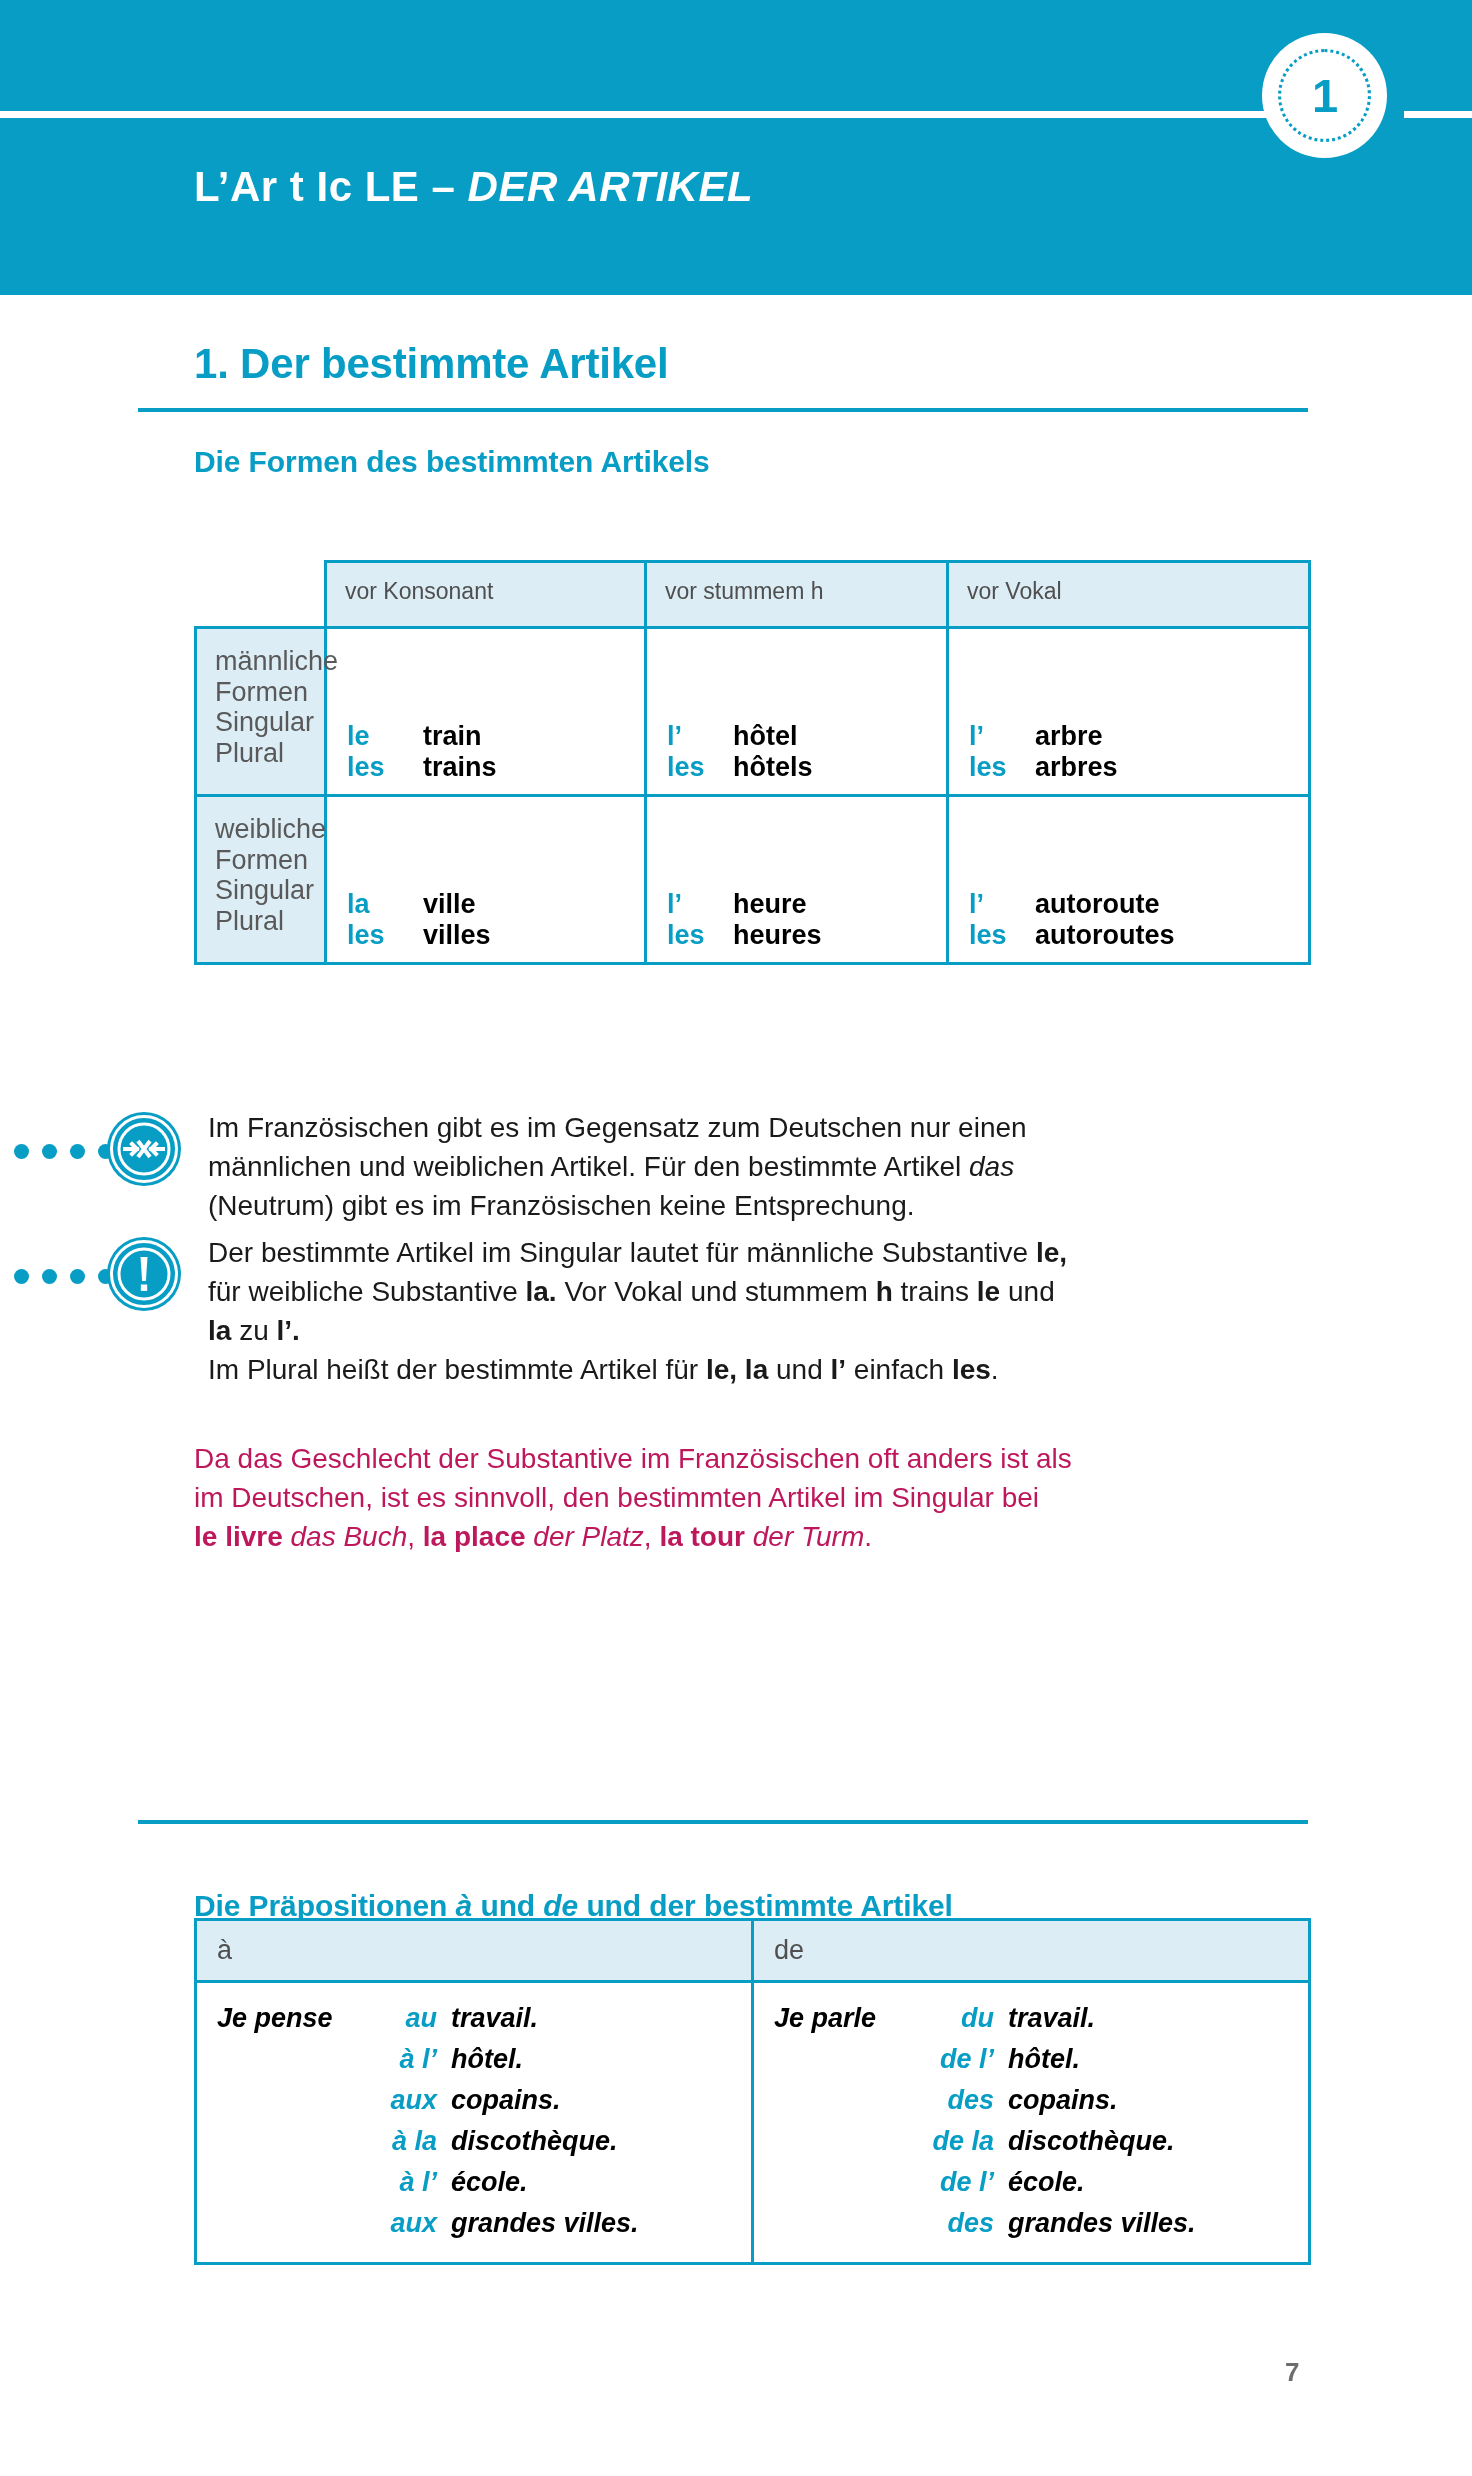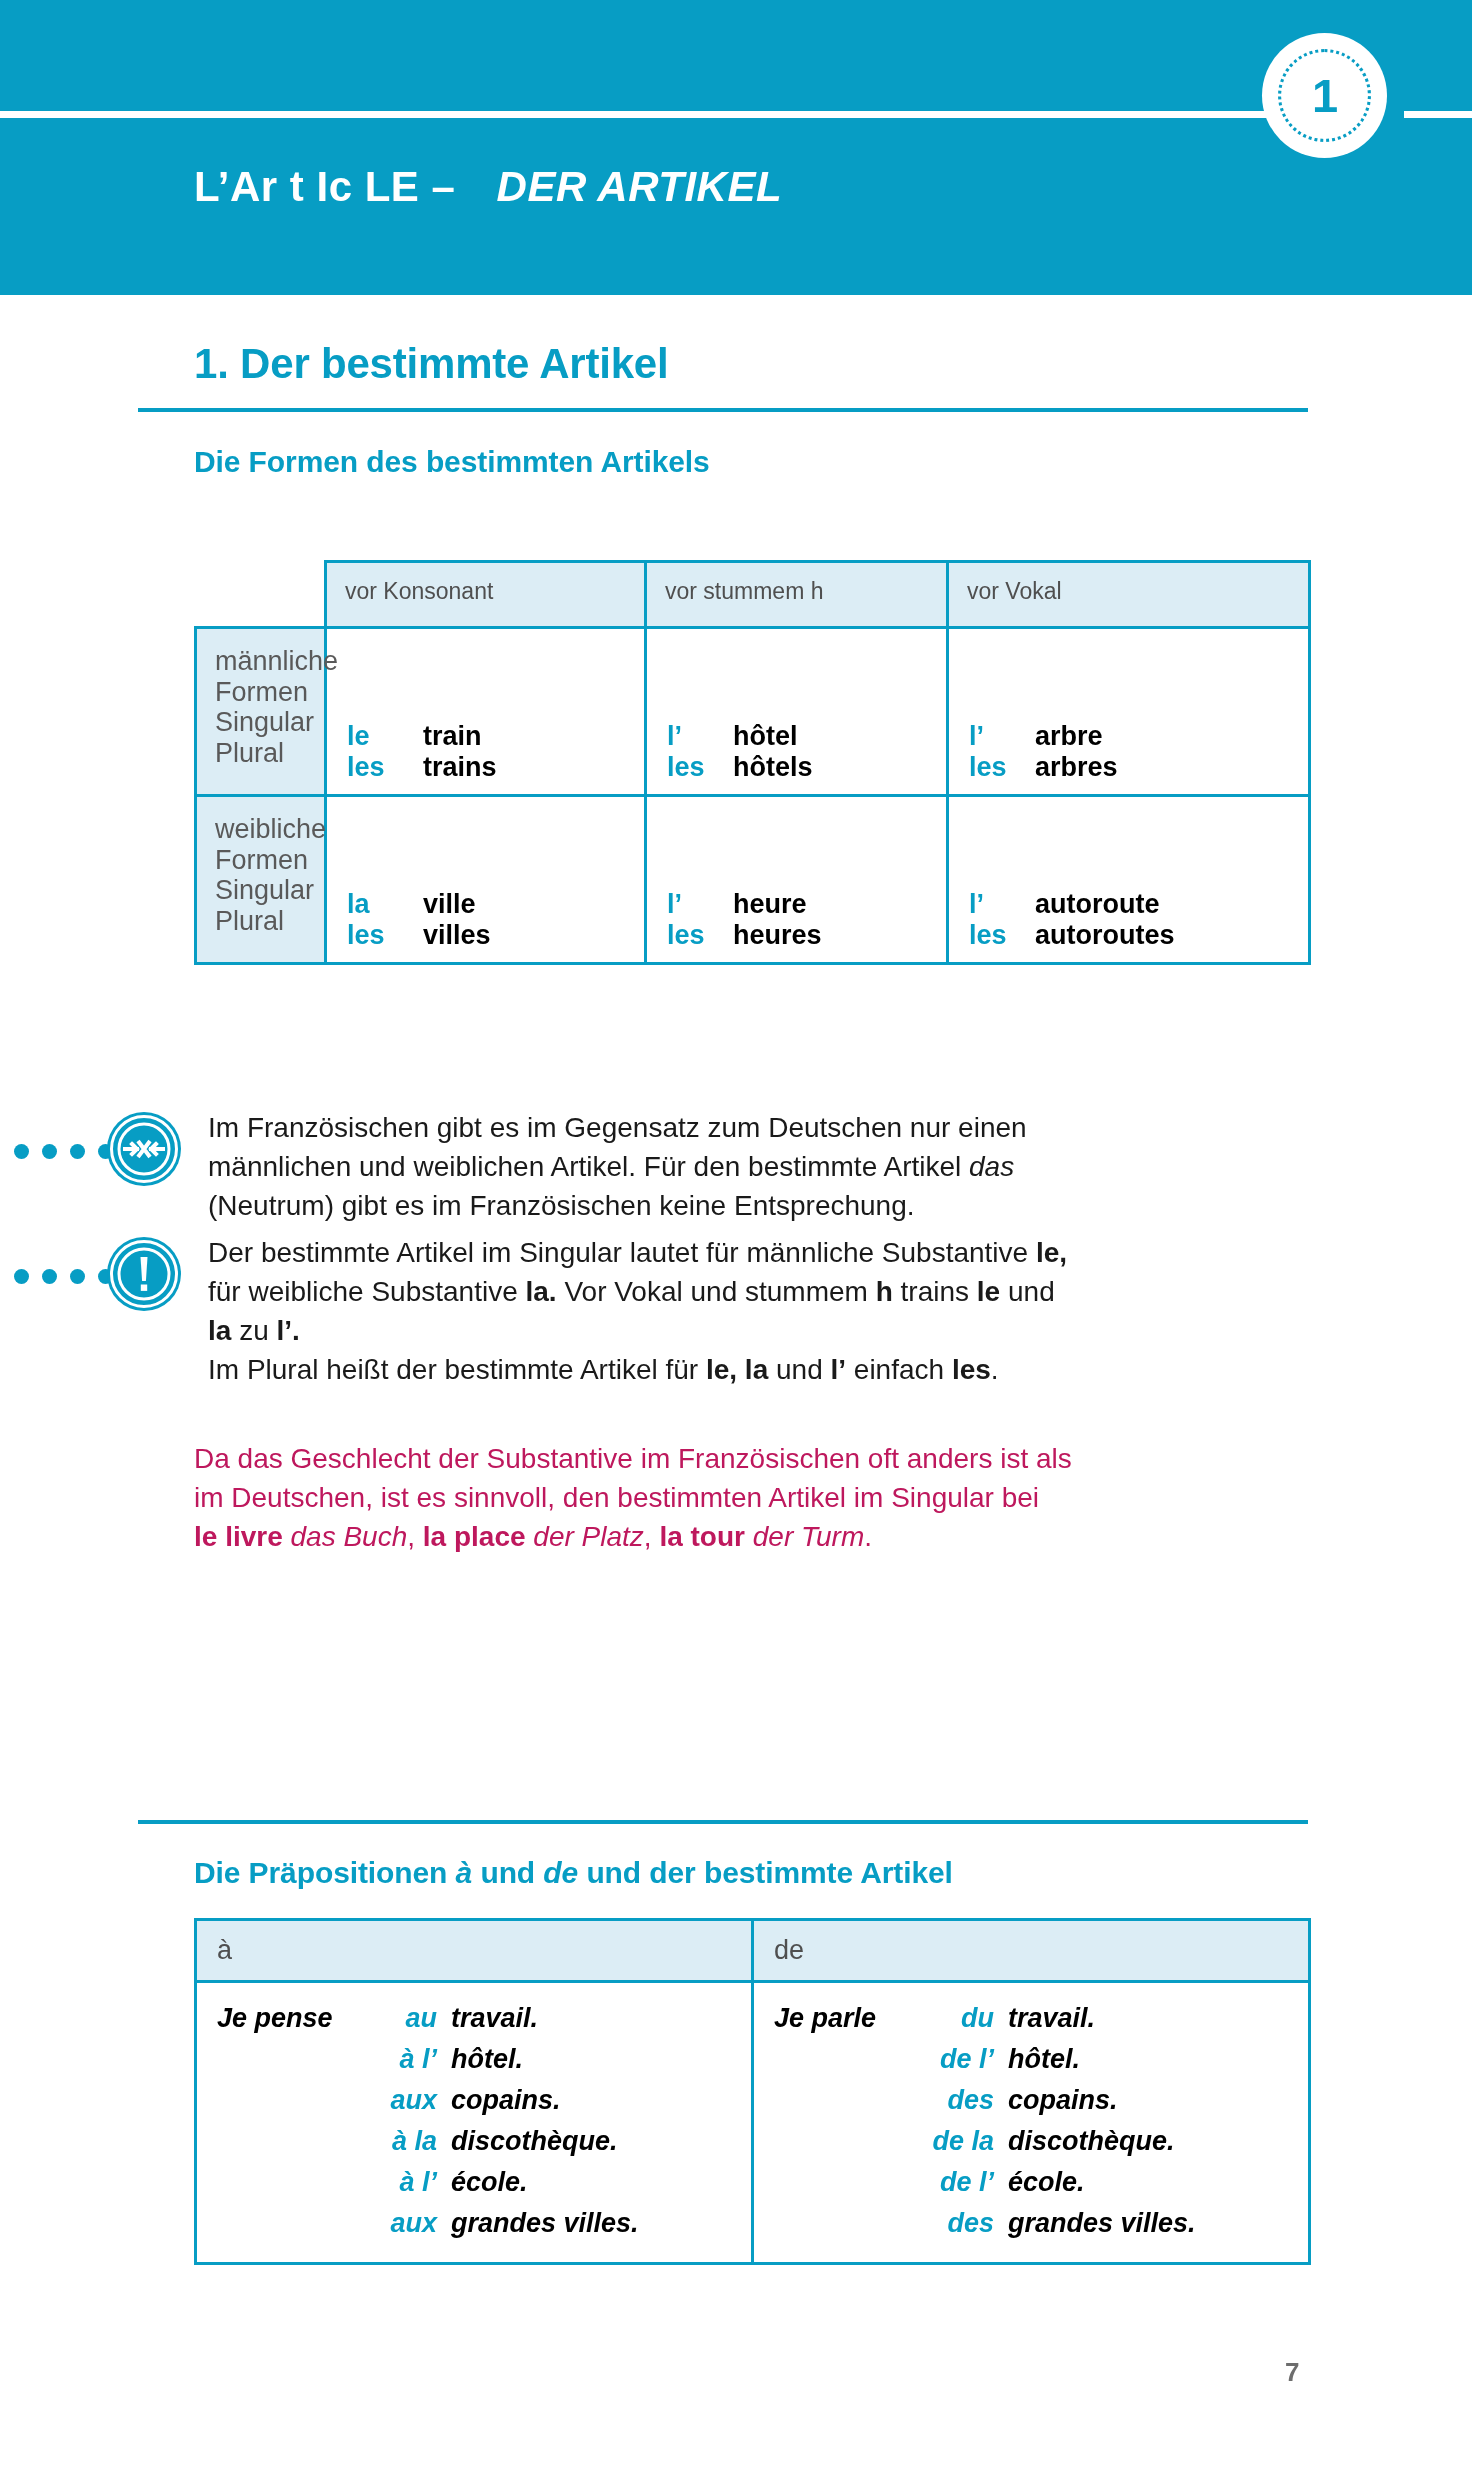--- a/index.html
+++ b/index.html
@@ -71,21 +71,20 @@
     position: absolute;
     left: 194px; top: 163px;
     color: #ffffff;
     font-size: 42px;
     font-weight: bold;
     letter-spacing: 0.5px;
     white-space: nowrap;
   }
   .header-title .em {
     font-style: italic;
-    margin-left: 29px;
   }
 
   
   .body-wrap {
     position: absolute;
     left: 0; top: 295px;
     width: 1472px;
   }
 
   .section-number-title {
@@ -459,21 +458,21 @@
       </div>
     </div>
 
     <div class="para" style="top:1145px;">
       <div>Da das Geschlecht der Substantive im Französischen oft anders ist als</div>
       <div>im Deutschen, ist es sinnvoll, den bestimmten Artikel im Singular bei</div>
       <div><b>le livre</b> <i>das Buch</i><span>, </span><b>la place</b> <i>der Platz</i><span>, </span><b>la tour</b> <i>der Turm</i><span>.</span></div>
     </div>
 
     <div class="rule-teal" style="left:138px; top:1525px; width:1170px;"></div>
-    <div class="sub-heading" style="left:194px; top:1561px;"><span>Die Präpositionen </span><span class="it">à</span><span> und </span><span class="it">de</span><span> und der bestimmte Artikel</span></div>
+    <div class="sub-heading" style="left:194px; top:1594px;"><span>Die Präpositionen </span><span class="it">à</span><span> und </span><span class="it">de</span><span> und der bestimmte Artikel</span></div>
 
     <table class="tbl2" style="top:1623px;">
       <colgroup>
           <col>
           <col>
         </colgroup>
       <tbody>
         <tr>
           <td class="hdr">à</td>
           <td class="hdr">de</td>

